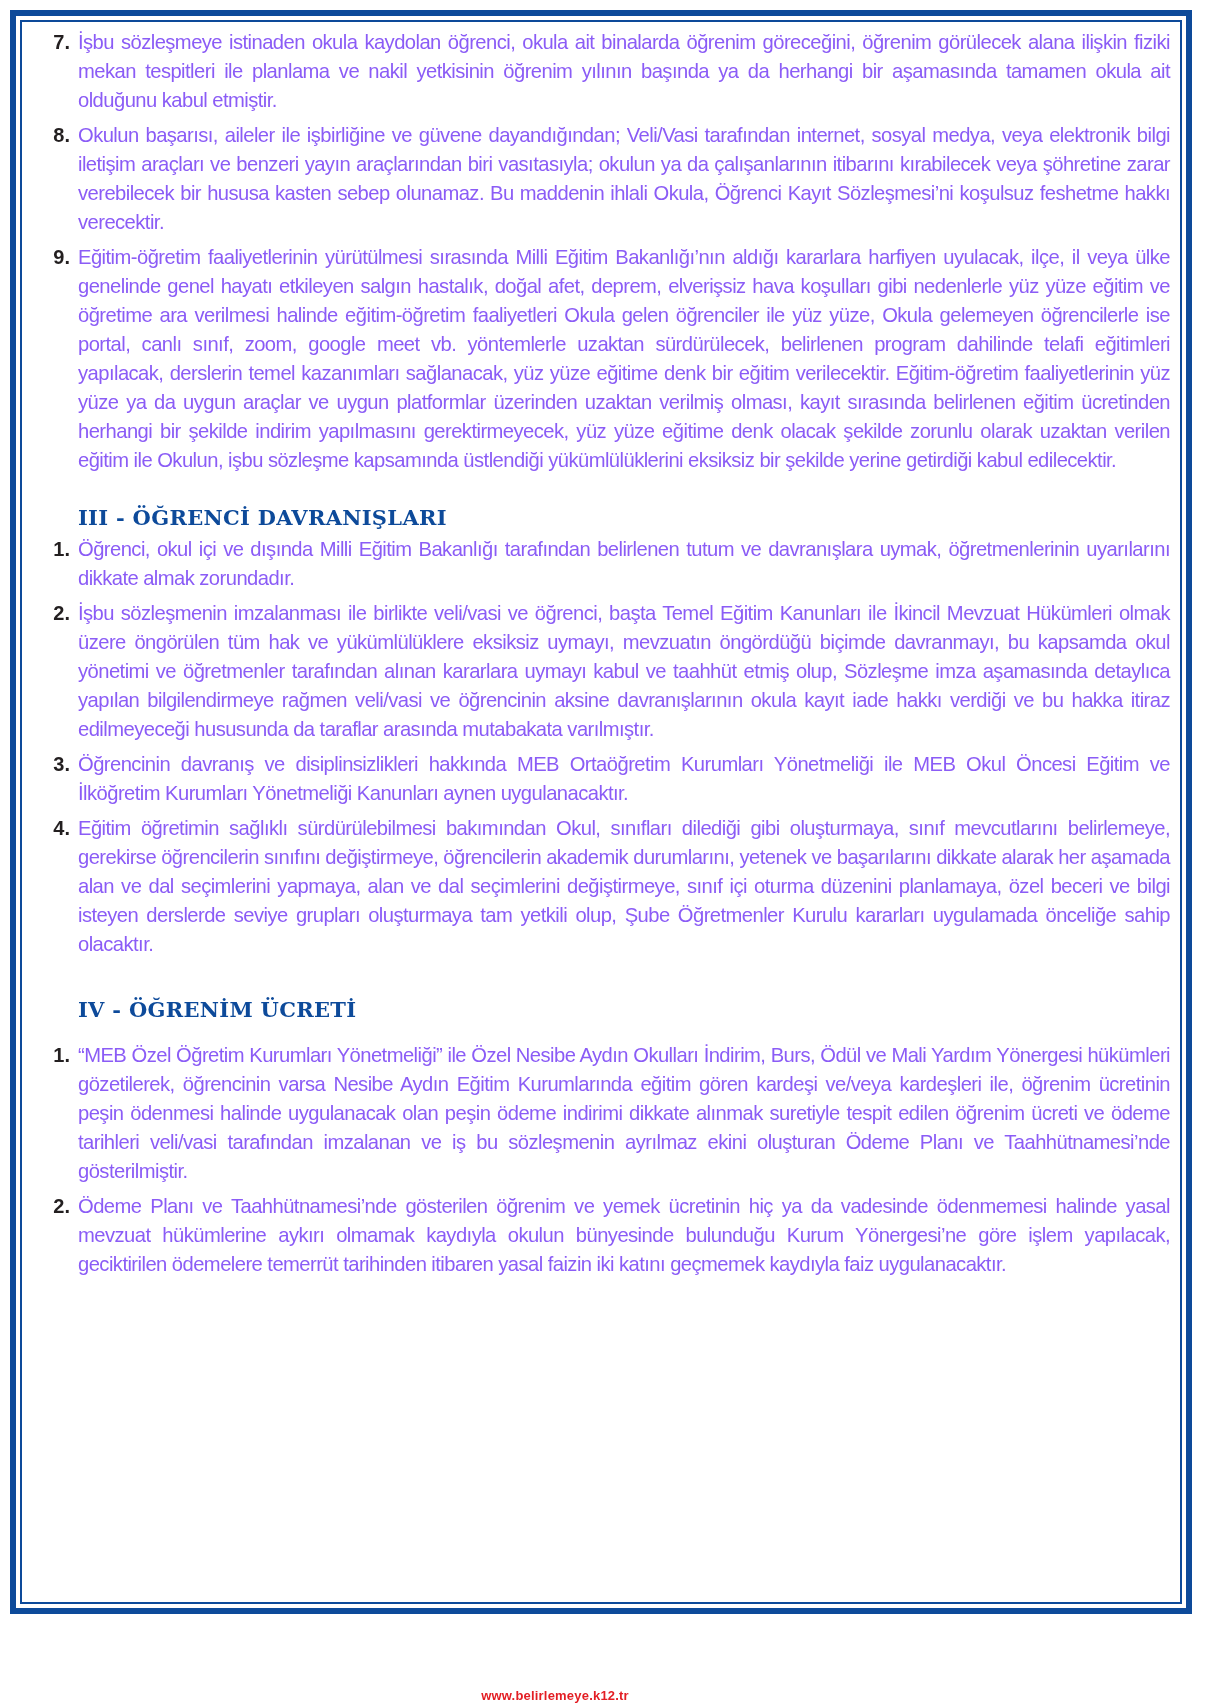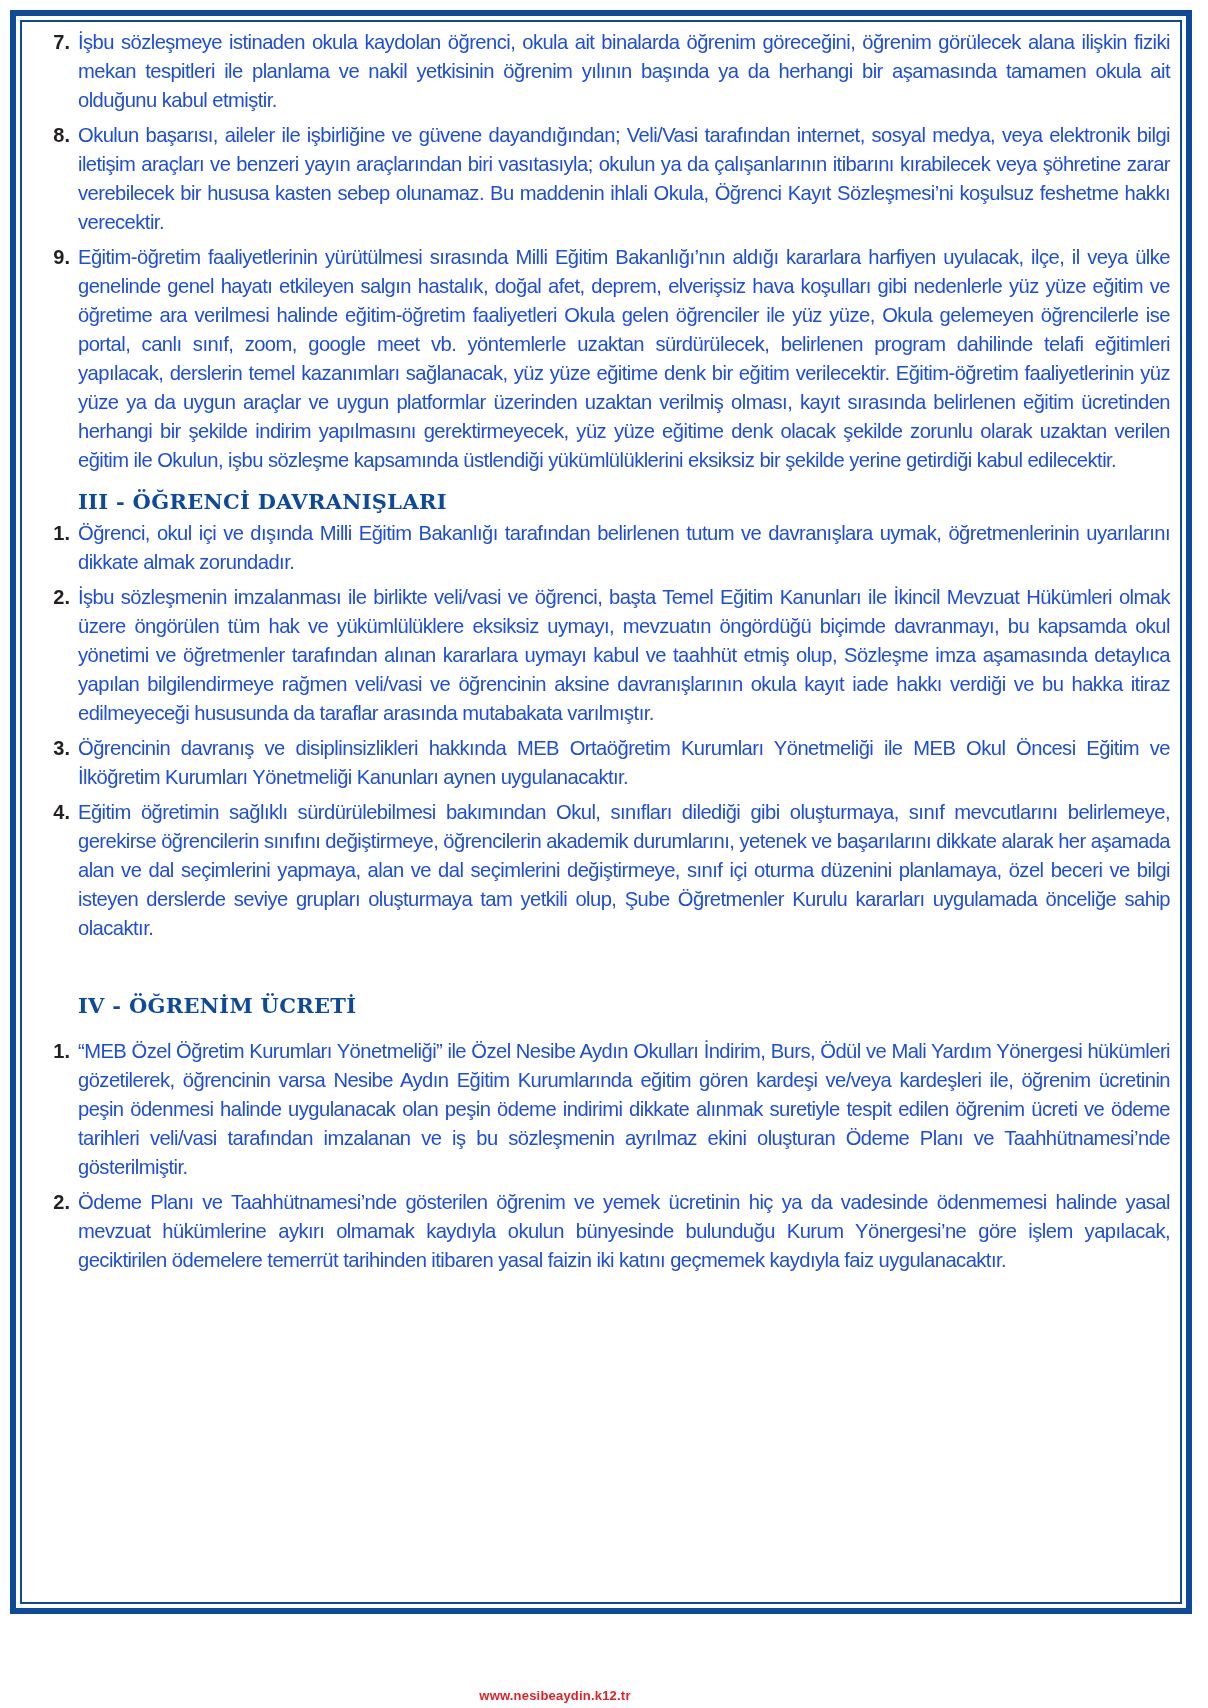--- a/index.html
+++ b/index.html
@@ -57,33 +57,33 @@
   }
   .clause-text {
     flex: 1;
     font-family: "Liberation Sans", sans-serif;
     font-stretch: condensed;
     font-size: 20.2px;
     line-height: 29px;
     text-align: justify;
     letter-spacing: -0.55px;
     word-spacing: 0px;
-    color: #1d4ed8;
+    color: #8b5cf6;
   }
   .section-heading {
     margin-left: 48px;
     font-family: "DejaVu Serif", serif;
     font-weight: bold;
     font-size: 21px;
     line-height: 30px;
     color: #0d4a9a;
     letter-spacing: 0.3px;
   }
-  .sec3-heading { margin-top: 12px; margin-bottom: 2px; }
-  .sec4-heading { margin-top: 48px; margin-bottom: 16px; }
+  .sec3-heading { margin-top: 28px; margin-bottom: 2px; }
+  .sec4-heading { margin-top: 36px; margin-bottom: 16px; }
   .footer-url {
     position: absolute;
     top: 1688px;
     left: 0;
     width: 1110px;
     text-align: center;
     font-family: "Liberation Sans", sans-serif;
     font-weight: bold;
     font-size: 13px;
     color: #e31e24;
@@ -141,13 +141,13 @@
       <div class="clause-text">“MEB Özel Öğretim Kurumları Yönetmeliği” ile Özel Nesibe Aydın Okulları İndirim, Burs, Ödül ve Mali Yardım Yönergesi hükümleri gözetilerek, öğrencinin varsa Nesibe Aydın Eğitim Kurumlarında eğitim gören kardeşi ve/veya kardeşleri ile, öğrenim ücretinin peşin ödenmesi halinde uygulanacak olan peşin ödeme indirimi dikkate alınmak suretiyle tespit edilen öğrenim ücreti ve ödeme tarihleri veli/vasi tarafından imzalanan ve iş bu sözleşmenin ayrılmaz ekini oluşturan Ödeme Planı ve Taahhütnamesi’nde gösterilmiştir.</div>
     </div>
     <div class="clause">
       <div class="clause-num">2.</div>
       <div class="clause-text">Ödeme Planı ve Taahhütnamesi’nde gösterilen öğrenim ve yemek ücretinin hiç ya da vadesinde ödenmemesi halinde yasal mevzuat hükümlerine aykırı olmamak kaydıyla okulun bünyesinde bulunduğu Kurum Yönergesi’ne göre işlem yapılacak, geciktirilen ödemelere temerrüt tarihinden itibaren yasal faizin iki katını geçmemek kaydıyla faiz uygulanacaktır.</div>
     </div>
   </div>
 
 </div>
 
-<div class="footer-url">www.nesibeaydin.k12.tr</div>
+<div class="footer-url">www.belirlemeye.k12.tr</div>
 
 </body></html>

